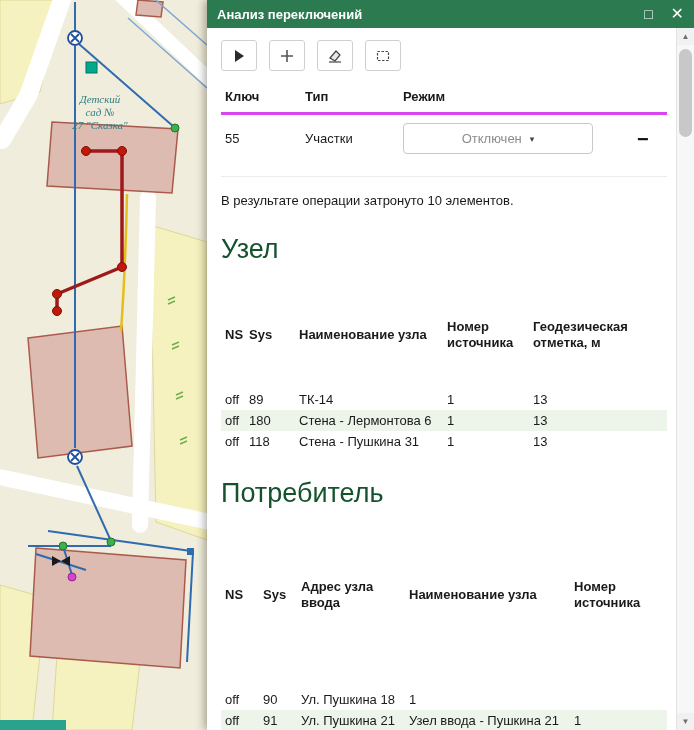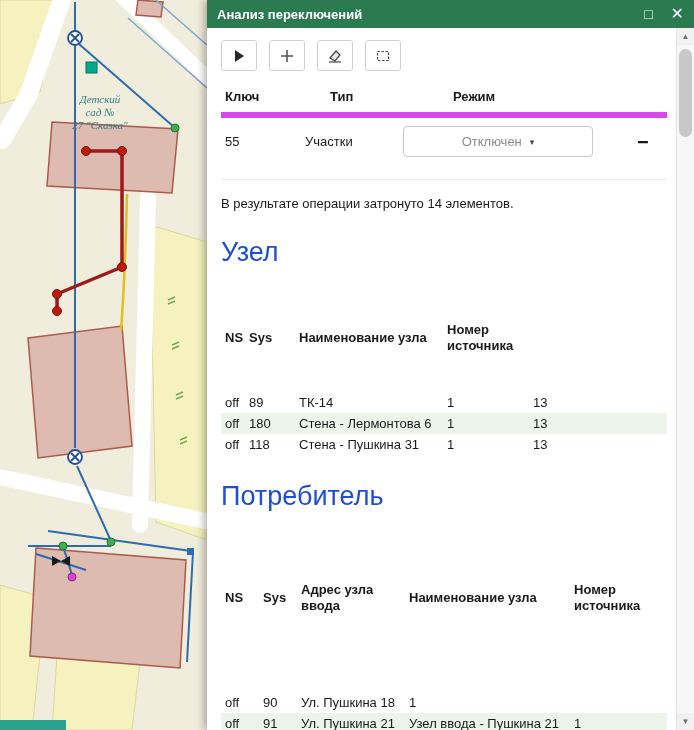--- a/index.html
+++ b/index.html
@@ -30,38 +30,38 @@
   }
   
   .toolbar{display:flex;gap:12px;margin-bottom:10px;}
   .tool-btn{
     width:36px;height:31px;background:#fff;border:1px solid #cfcfcf;border-radius:3px;
     display:flex;align-items:center;justify-content:center;cursor:pointer;padding:0;
   }
   
   .keys-hdr{
     display:grid;grid-template-columns:80px 98px 230px 1fr;
-    font-weight:bold;padding:8px 4px 8px;border-bottom:6px solid #d946ef;gap:25px;
+    font-weight:bold;padding:8px 4px 8px;border-bottom:3px solid #d946ef;
   }
   .keys-row{
     display:grid;grid-template-columns:80px 98px 230px 1fr;align-items:center;
     padding:8px 4px 22px;border-bottom:1px solid #ececec;
   }
   .dropdown{
     width:190px;height:31px;border:1px solid #c9c9c9;border-radius:4px;background:#fff;
     color:#8c8c8c;font-size:13px;display:flex;align-items:center;justify-content:center;
     gap:8px;cursor:pointer;font-family:"Liberation Sans",sans-serif;
   }
   .dropdown .caret{color:#444;font-size:9px;}
   .remove-btn{
     border:none;background:none;font-size:20px;font-weight:bold;color:#111;
     cursor:pointer;justify-self:start;padding:0 4px;line-height:1;
   }
   .result-text{margin:16px 0 0;font-size:13px;}
-  .section-title{font-size:27px;font-weight:400;margin:26px 0 0;color:#1d4ed8;}
+  .section-title{font-size:27px;font-weight:400;margin:26px 0 0;color:#14532d;}
   
   .tbl{margin-top:44px;}
   .tbl .hdr{display:grid;align-items:center;font-weight:bold;line-height:1.25;padding-left:4px;}
   .tbl .row{display:grid;align-items:center;padding:3px 0 3px 4px;min-height:15px;}
   .tbl .rows .row:nth-child(even){background:#edf5eb;}
   .tbl-node .hdr,.tbl-node .row{grid-template-columns:24px 50px 148px 86px auto;}
   .tbl-node .hdr{min-height:52px;padding-bottom:28px;}
   .tbl-cons{margin-top:54px;}
   .tbl-cons .hdr,.tbl-cons .row{grid-template-columns:38px 38px 108px 165px auto;}
   .tbl-cons .hdr{min-height:64px;padding-bottom:62px;}
@@ -221,29 +221,30 @@
     <div class="keys-row">
       <span class="cell">55</span>
       <span class="cell">Участки</span>
       <button class="dropdown">
         <span>Отключен</span>
         <span class="caret">▾</span>
       </button>
       <button class="remove-btn">−</button>
     </div>
 
-    <p class="result-text">В результате операции затронуто 14 элементов.</p>
+    <p class="result-text">В результате операции затронуто 10 элементов.</p>
 
     <h2 class="section-title">Узел</h2>
     <div class="tbl tbl-node">
       <div class="hdr">
         <span class="cell">NS</span>
         <span class="cell">Sys</span>
         <span class="cell">Наименование узла</span>
         <span class="cell">Номер источника</span>
+        <span class="cell">Геодезическая отметка, м</span>
       </div>
       <div class="rows">
         <div class="row">
           <span class="cell">off</span>
           <span class="cell">89</span>
           <span class="cell">ТК-14</span>
           <span class="cell">1</span>
           <span class="cell">13</span>
         </div>
         <div class="row">

